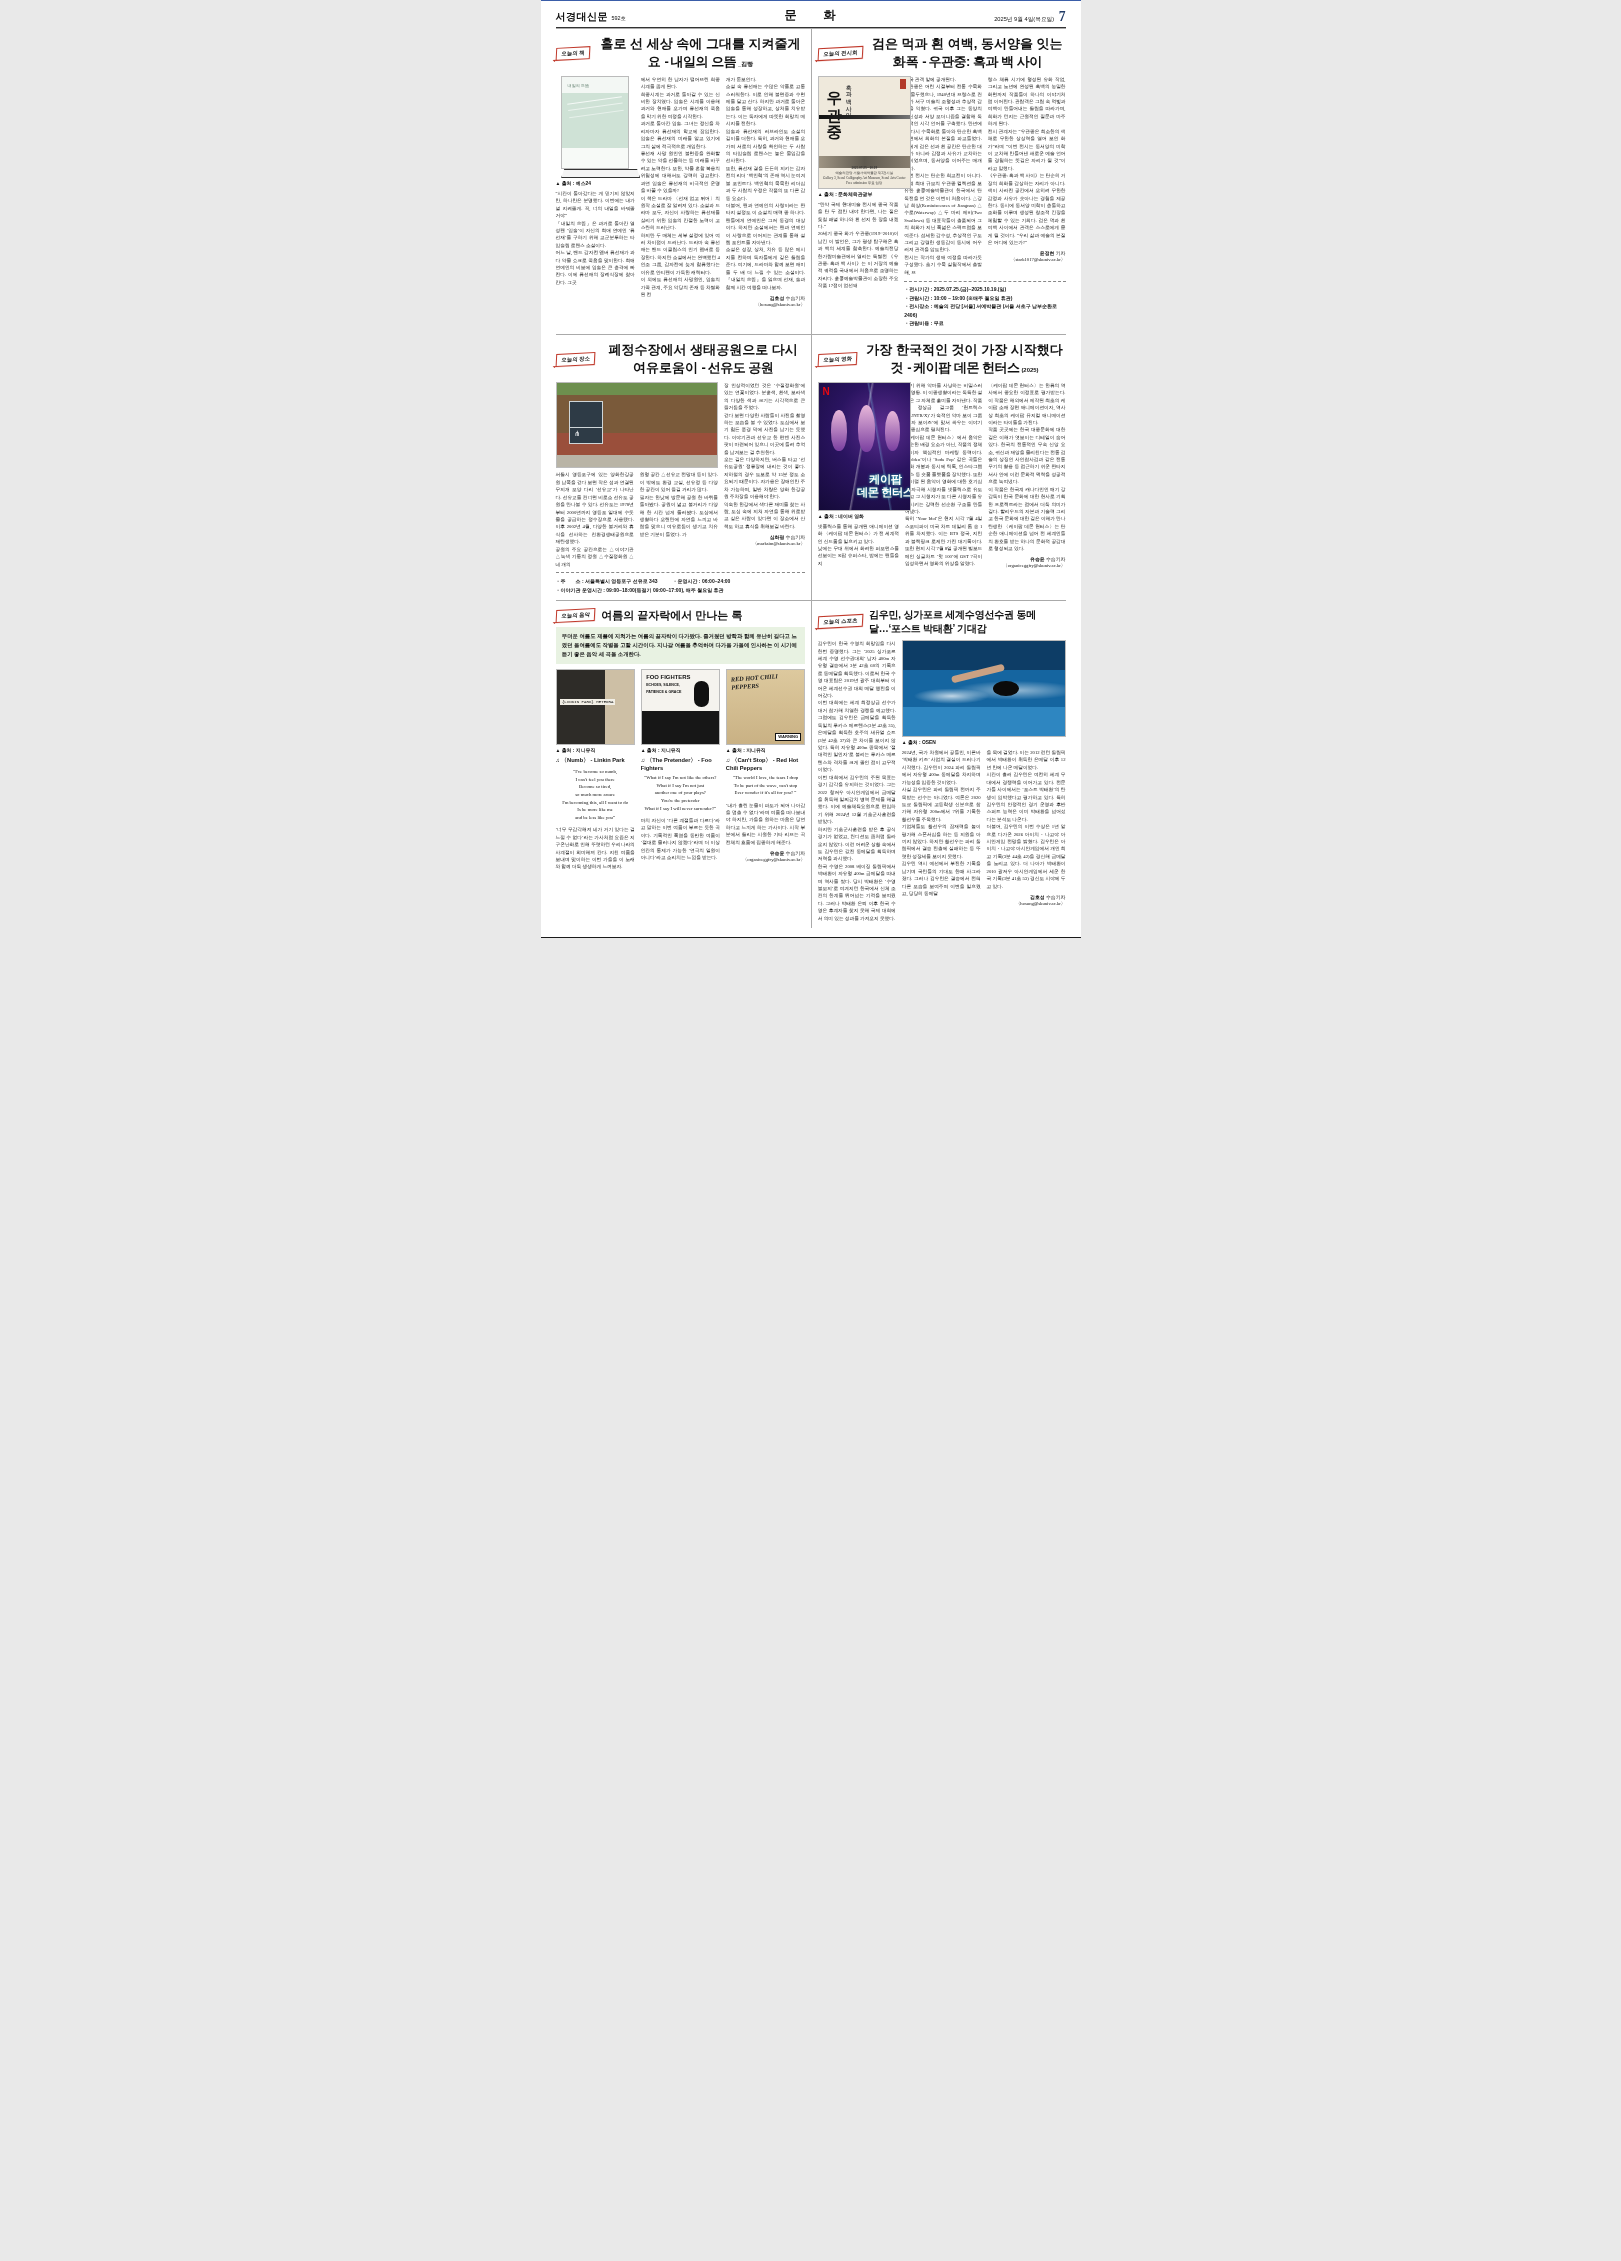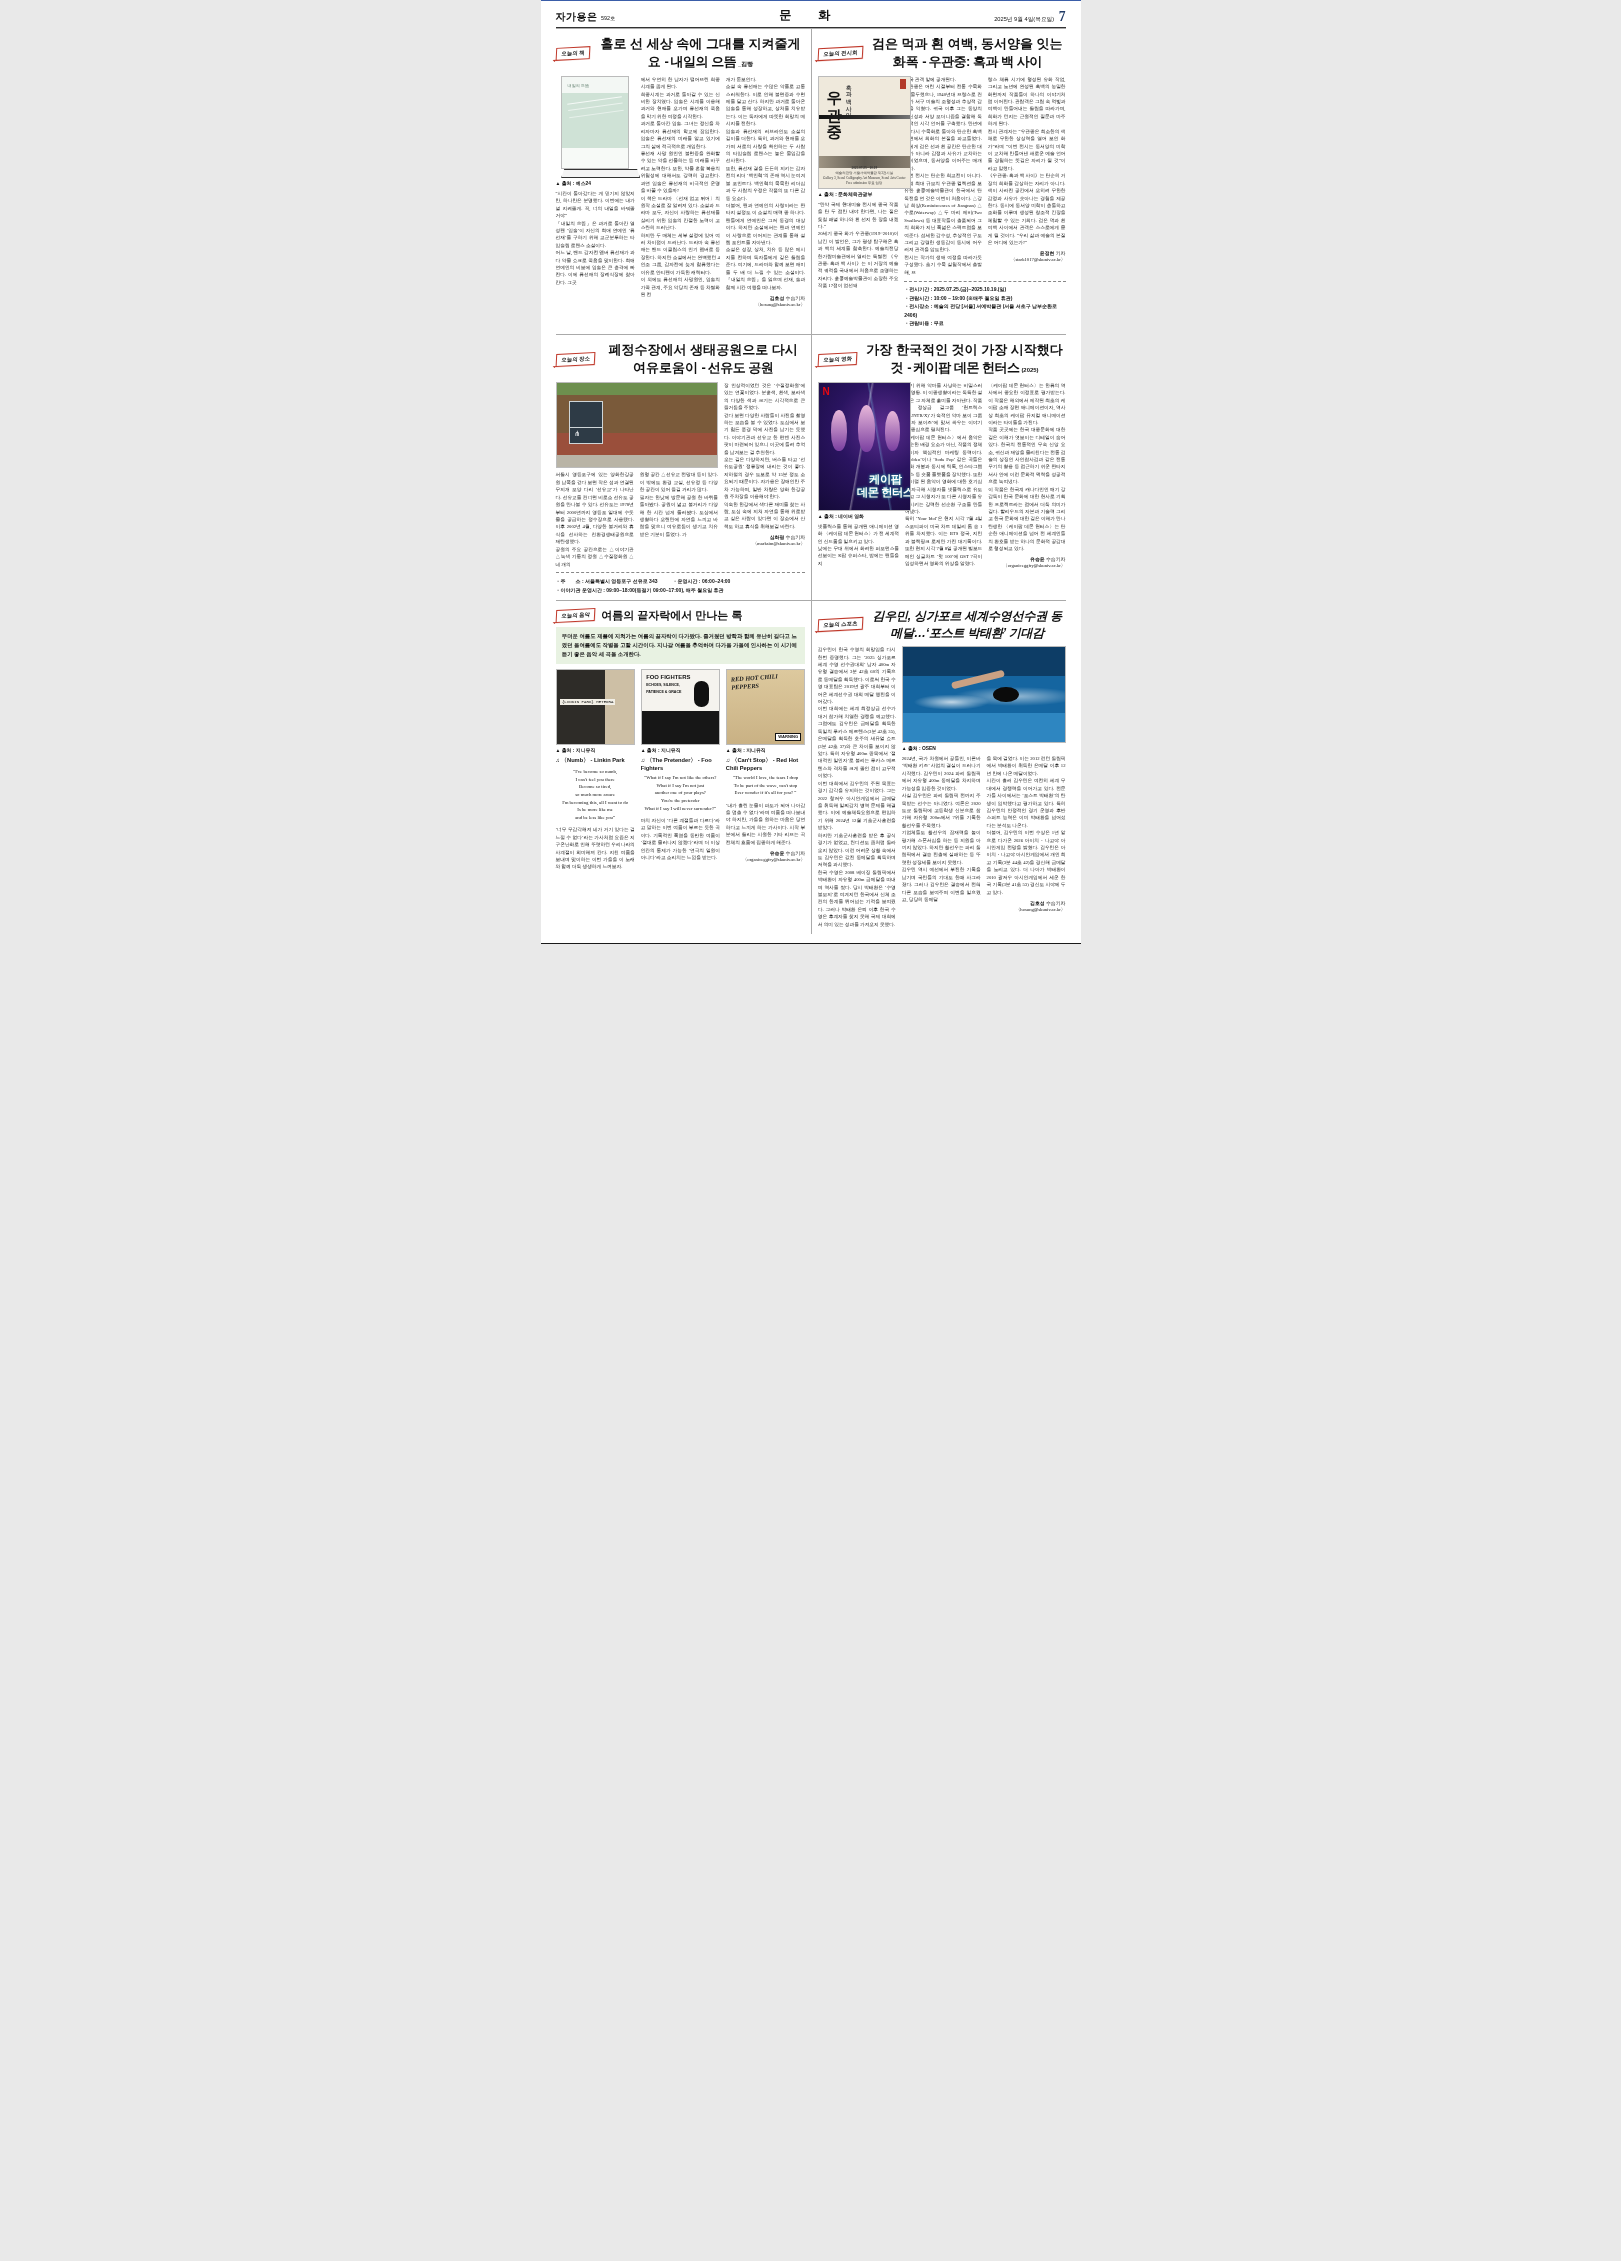--- a/index.html
+++ b/index.html
@@ -22,21 +22,21 @@
   .half.right{border-left:0.5px solid #aaa;padding:4.5px 0 6.3px 6.3px;}
   .sec-head{display:flex;align-items:center;gap:6.3px;margin:1.8px 0 4.5px;}
   .ribbon{position:relative;flex:0 0 auto;background:#fff;border:0.9px solid #c0392b;color:#222;
           font-family:"Liberation Sans",sans-serif;font-weight:bold;font-size:5.4px;padding:1.8px 4.5px;
           transform:skewX(-6deg) rotate(-3deg);box-shadow:0.5px 0.5px 0 #c0392b33;white-space:nowrap;}
   .ribbon:after{content:"";position:absolute;left:-3.6px;bottom:-4.1px;border:2.7px solid transparent;border-top-color:#c0392b;}
   .headline{flex:1;text-align:center;}
   .hl-lead{font-family:"Liberation Sans",sans-serif;font-weight:bold;font-size:13px;}
   .hl-title{font-family:"Liberation Sans",sans-serif;font-weight:bold;font-size:13px;letter-spacing:-0.5px;}
   .hl-sub{font-family:"Liberation Sans",sans-serif;font-weight:bold;font-size:5.9px;}
-  .hl-wide{font-family:"Liberation Sans",sans-serif;font-weight:bold;font-size:12px;text-align:center;letter-spacing:-0.2px;font-style:italic;}
+  .hl-wide{font-family:"Liberation Sans",sans-serif;font-weight:bold;font-size:10px;text-align:left;letter-spacing:-0.2px;}
   .hl-music{font-family:"Liberation Sans",sans-serif;font-weight:bold;font-size:11px;text-align:left;}
   
   .cols{display:flex;gap:5.9px;}
   .col{flex:1;min-width:0;}
   .kbody{font-size:4.7px;line-height:1.58;text-align:justify;white-space:pre-line;}
   .cap{font-family:"Liberation Sans",sans-serif;font-weight:bold;font-size:4.9px;margin:2.3px 0 3.6px;}
   .reporter{margin-top:3.6px;text-align:right;font-size:4.9px;}
   .reporter b{font-family:"Liberation Sans",sans-serif;}
   .reporter .mail{display:block;font-size:4.7px;}
   .infobox{margin-top:4.5px;border-top:0.7px dashed #888;padding-top:3.6px;
@@ -88,21 +88,21 @@
   .intro-box{background:#e8f2e2;padding:4.5px 6.3px;font-family:"Liberation Sans",sans-serif;font-weight:bold;
              font-size:5.4px;line-height:1.7;margin-bottom:5.4px;}
 </style>
 </head>
 <body>
 
 <div class="page">
 
   <div class="hdr">
     <div class="hdr-left">
-      <span class="paper-name">자가용은</span>
+      <span class="paper-name">서경대신문</span>
       <span class="issue-no">592호</span>
     </div>
     <div class="section-name">문 화</div>
     <div class="hdr-right">
       <span class="hdr-date">2025년 9월 4일(목요일)</span>
       <span class="page-no">7</span>
     </div>
   </div>
 
   <div class="row">

